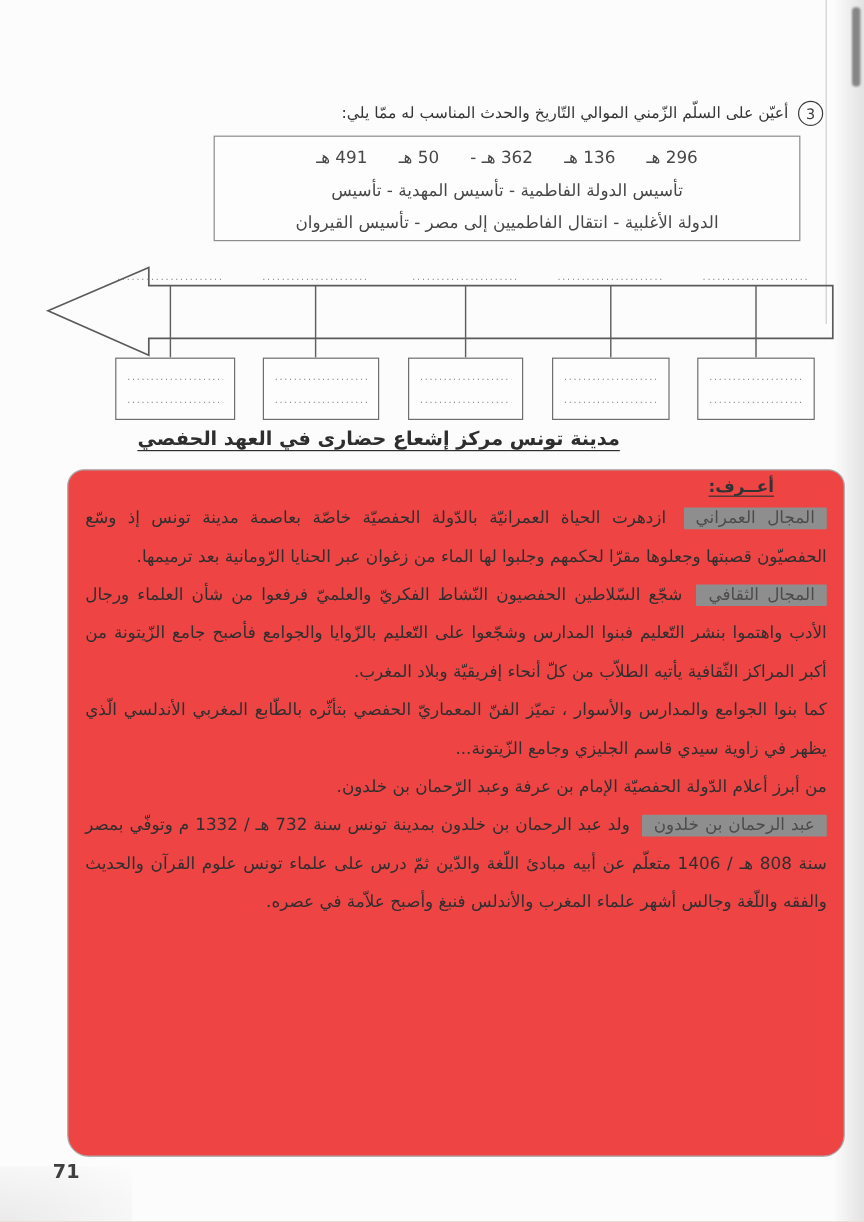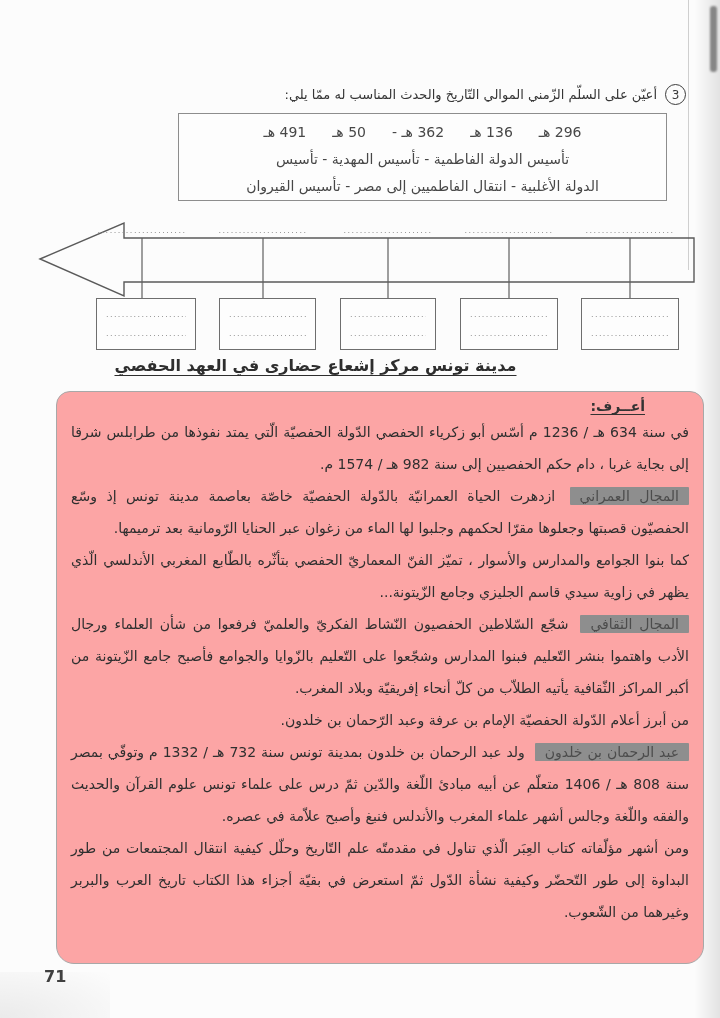--- a/index.html
+++ b/index.html
@@ -41,21 +41,21 @@
     padding:0 9px;box-sizing:border-box;}
   .answer-dots{font-size:8px;letter-spacing:1.4px;color:#8a8a8a;white-space:nowrap;overflow:hidden;}
 
   
   .lesson-title{position:absolute;top:356px;left:0;width:631px;text-align:center;
     direction:rtl;font-size:16px;font-weight:bold;color:#2e2e2e;
     text-decoration:underline;text-underline-offset:4px;}
 
   
   .lesson-box{position:absolute;left:56px;top:391px;width:648px;height:573px;
-    background:#fca5a5;border:1px solid #a8a8a8;border-radius:14px 14px 18px 18px;
+    background:#ef4444;border:1px solid #a8a8a8;border-radius:14px 14px 18px 18px;
     box-sizing:border-box;direction:rtl;padding:4px 14px 0 14px;}
   .section-label{display:block;margin:2px 44px 2px 0;font-size:14px;font-weight:bold;
     color:#333;text-decoration:underline;text-underline-offset:3px;}
   .para{margin:0;font-size:14px;line-height:32px;color:#2f2f2f;
     text-align:justify;text-align-last:right;}
   .hl{background:#8e8e8e;color:#4c4c4c;padding:1px 10px;margin-left:5px;
     border-radius:1px;white-space:nowrap;}
 
   .page-number{position:absolute;left:44px;top:967px;font-size:16px;font-weight:bold;color:#404040;}
 </style>
@@ -122,47 +122,41 @@
       <span class="answer-dots">.........................</span>
       <span class="answer-dots">.........................</span>
     </div>
   </div>
 
   <div class="lesson-title">مدينة تونس مركز إشعاع حضارى في العهد الحفصي</div>
 
   <div class="lesson-box">
     <span class="section-label">أعــرف:</span>
 
-    <p class="para">
-      <span>في سنة 634 هـ / 1236 م أسّس أبو زكرياء الحفصي الدّولة الحفصيّة الّتي يمتد نفوذها من طرابلس شرقا إلى بجاية غربا ، دام حكم الحفصيين إلى سنة 982 هـ / 1574 م.</span>
-    </p>
 
     <p class="para">
       <span class="hl">المجال العمراني</span>
       <span>ازدهرت الحياة العمرانيّة بالدّولة الحفصيّة خاصّة بعاصمة مدينة تونس إذ وسّع الحفصيّون قصبتها وجعلوها مقرّا لحكمهم وجلبوا لها الماء من زغوان عبر الحنايا الرّومانية بعد ترميمها.</span>
     </p>
 
     <p class="para">
-      <span>كما بنوا الجوامع والمدارس والأسوار ، تميّز الفنّ المعماريّ الحفصي بتأثّره بالطّابع المغربي الأندلسي الّذي يظهر في زاوية سيدي قاسم الجليزي وجامع الزّيتونة...</span>
+      <span class="hl">المجال الثقافي</span>
+      <span>شجّع السّلاطين الحفصيون النّشاط الفكريّ والعلميّ فرفعوا من شأن العلماء ورجال الأدب واهتموا بنشر التّعليم فبنوا المدارس وشجّعوا على التّعليم بالزّوايا والجوامع فأصبح جامع الزّيتونة من أكبر المراكز الثّقافية يأتيه الطلاّب من كلّ أنحاء إفريقيّة وبلاد المغرب.</span>
     </p>
 
     <p class="para">
-      <span class="hl">المجال الثقافي</span>
-      <span>شجّع السّلاطين الحفصيون النّشاط الفكريّ والعلميّ فرفعوا من شأن العلماء ورجال الأدب واهتموا بنشر التّعليم فبنوا المدارس وشجّعوا على التّعليم بالزّوايا والجوامع فأصبح جامع الزّيتونة من أكبر المراكز الثّقافية يأتيه الطلاّب من كلّ أنحاء إفريقيّة وبلاد المغرب.</span>
+      <span>كما بنوا الجوامع والمدارس والأسوار ، تميّز الفنّ المعماريّ الحفصي بتأثّره بالطّابع المغربي الأندلسي الّذي يظهر في زاوية سيدي قاسم الجليزي وجامع الزّيتونة...</span>
     </p>
 
     <p class="para">
       <span>من أبرز أعلام الدّولة الحفصيّة الإمام بن عرفة وعبد الرّحمان بن خلدون.</span>
     </p>
 
     <p class="para">
       <span class="hl">عبد الرحمان بن خلدون</span>
       <span>ولد عبد الرحمان بن خلدون بمدينة تونس سنة 732 هـ / 1332 م وتوفّي بمصر سنة 808 هـ / 1406 متعلّم عن أبيه مبادئ اللّغة والدّين ثمّ درس على علماء تونس علوم القرآن والحديث والفقه واللّغة وجالس أشهر علماء المغرب والأندلس فنبغ وأصبح علاّمة في عصره.</span>
     </p>
 
-    <p class="para">
-      <span>ومن أشهر مؤلّفاته كتاب العِبَر الّذي تناول في مقدمتّه علم التّاريخ وحلّل كيفية انتقال المجتمعات من طور البداوة إلى طور التّحضّر وكيفية نشأة الدّول ثمّ استعرض في بقيّة أجزاء هذا الكتاب تاريخ العرب والبربر وغيرهما من الشّعوب.</span>
-    </p>
   </div>
 
   <div class="page-number">71</div>
 
 </div>
 
 </body></html>

